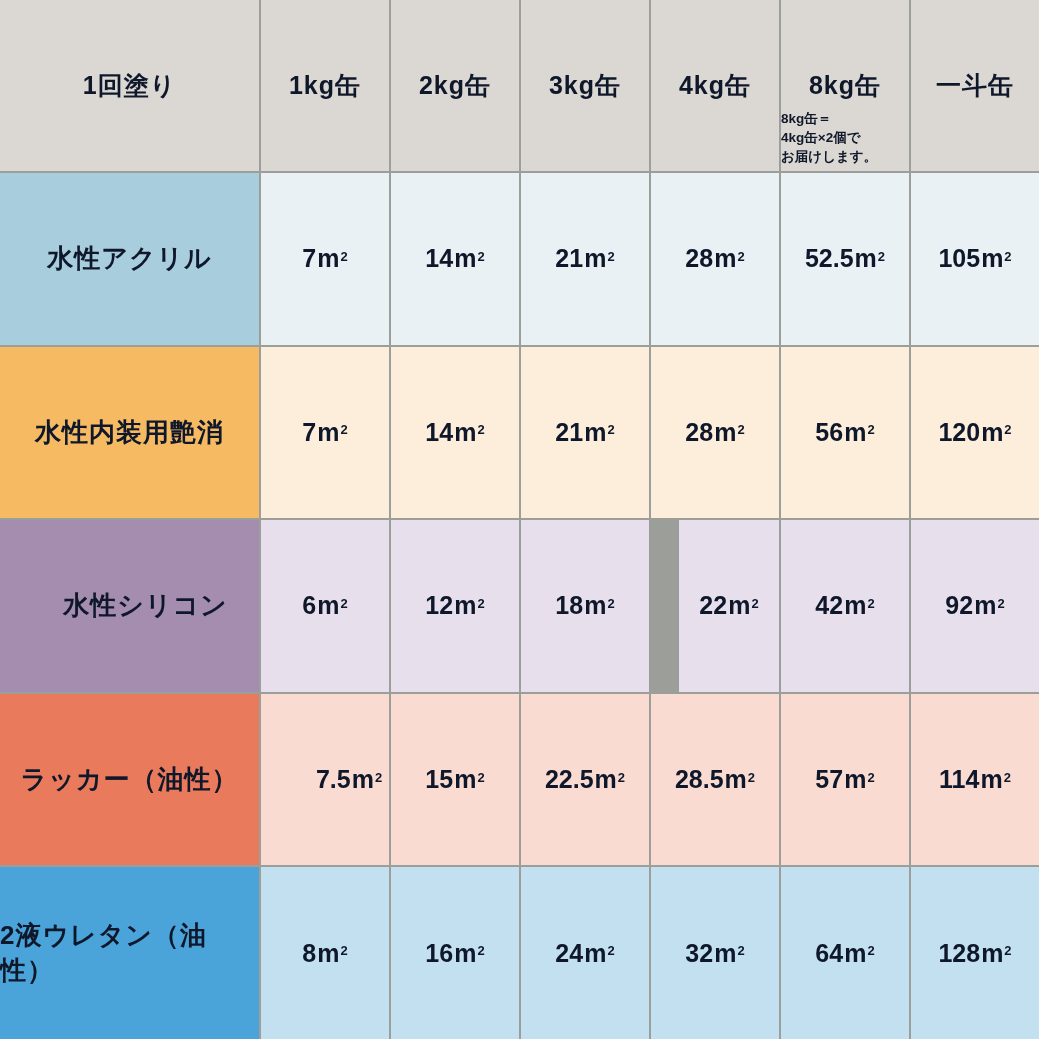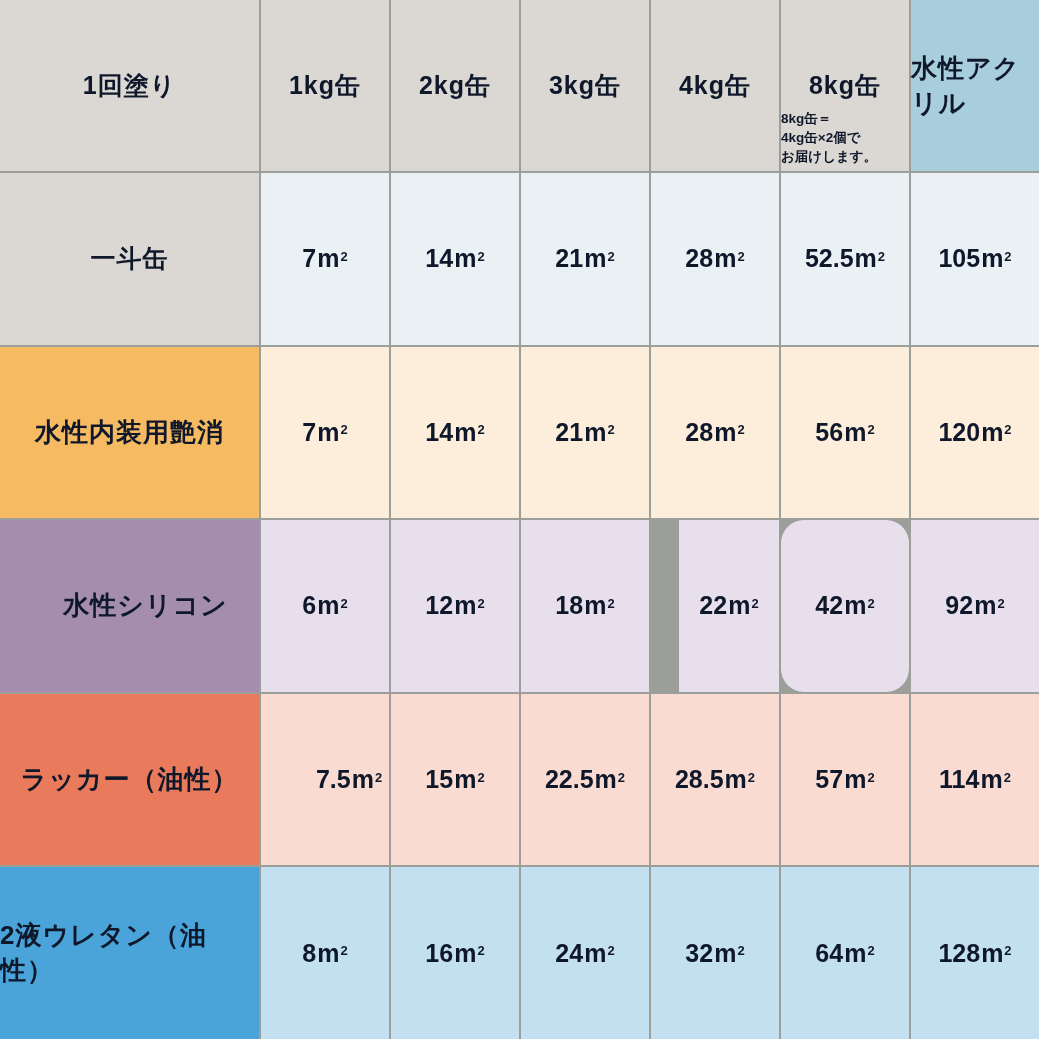--- a/index.html
+++ b/index.html
@@ -85,27 +85,27 @@
   </div>
   <div class="cell header">
     <span>4kg缶</span>
   </div>
   <div class="cell header header-8kg">
     <span class="h-title">8kg缶</span>
     <span class="h-note">8kg缶＝
 4kg缶×2個で
 お届けします。</span>
   </div>
+  <div class="cell header">
+    <span>一斗缶</span>
+  </div>
+
   <div class="cell row-label" style="background: rgb(168, 206, 221);">
     <span>水性アクリル</span>
   </div>
-
-  <div class="cell header">
-    <span>一斗缶</span>
-  </div>
   <div class="cell value" style="background: rgb(233, 241, 245);">
     <span class="num">7</span>
       <span class="unit"><span>m</span><sup>2</sup></span>
   </div>
   <div class="cell value" style="background: rgb(233, 241, 245);">
     <span class="num">14</span>
       <span class="unit"><span>m</span><sup>2</sup></span>
   </div>
   <div class="cell value" style="background: rgb(233, 241, 245);">
     <span class="num">21</span>
@@ -164,21 +164,21 @@
       <span class="unit"><span>m</span><sup>2</sup></span>
   </div>
   <div class="cell value" style="background: rgb(231, 224, 236);">
     <span class="num">18</span>
       <span class="unit"><span>m</span><sup>2</sup></span>
   </div>
   <div class="cell value" style="background: rgb(231, 224, 236); margin-left: 28px;">
     <span class="num">22</span>
       <span class="unit"><span>m</span><sup>2</sup></span>
   </div>
-  <div class="cell value" style="background: rgb(231, 224, 236); border-radius: 23px;">
+  <div class="cell value" style="background: rgb(231, 224, 236);">
     <span class="num">42</span>
       <span class="unit"><span>m</span><sup>2</sup></span>
   </div>
   <div class="cell value" style="background: rgb(231, 224, 236);">
     <span class="num">92</span>
       <span class="unit"><span>m</span><sup>2</sup></span>
   </div>
 
   <div class="cell row-label" style="background: rgb(234, 122, 92);">
     <span>ラッカー（油性）</span>

